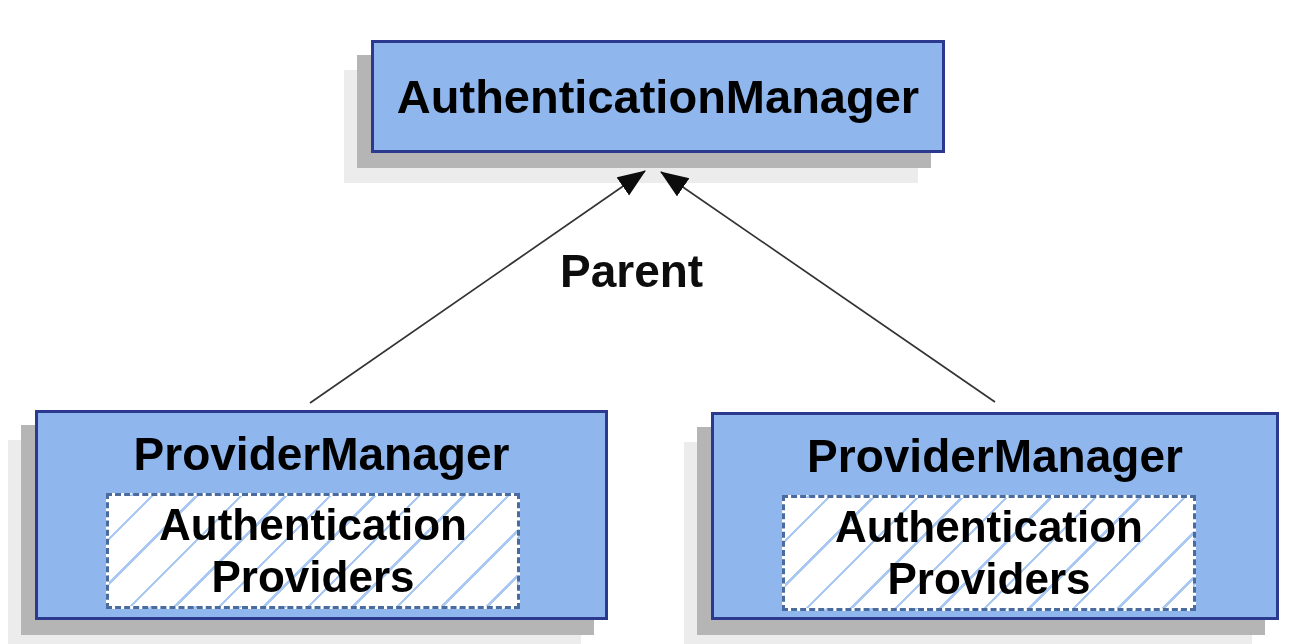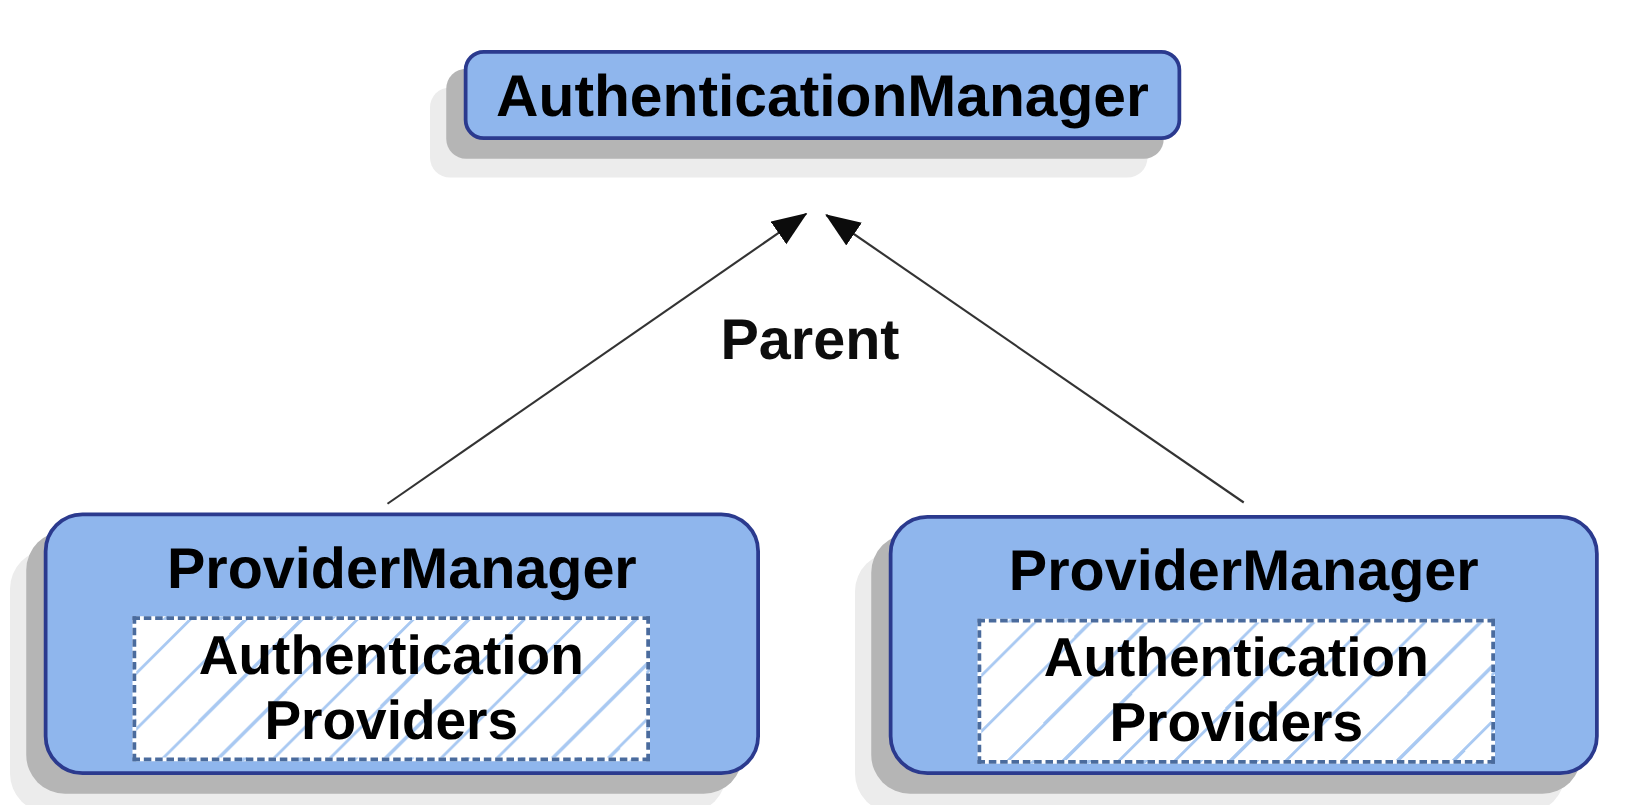--- a/index.html
+++ b/index.html
@@ -28,33 +28,31 @@
     width: 100%;
     text-align: center;
     font-weight: 700;
     color: #000000;
     white-space: nowrap;
   }
   #auth-manager-node {
     left: 371px;
     top: 40px;
     width: 574px;
-    height: 72px;
+    height: 113px;
     display: flex;
     align-items: center;
     justify-content: center;
-    border-radius: 16px;
   }
   #auth-manager-node .node-title {
     font-size: 47px;
   }
   .provider-node {
     width: 573px;
     height: 210px;
-    border-radius: 31px;
   }
   #provider-node-left  { left: 35px;  top: 410px; }
   #provider-node-right { left: 711px; top: 412px; width: 568px; height: 208px; }
   .provider-node .node-title {
     margin-top: 14px;
     font-size: 46px;
   }
   .providers-box {
     position: absolute;
     box-sizing: border-box;
@@ -89,21 +87,21 @@
     top: 0;
     width: 1312px;
     height: 644px;
     pointer-events: none;
   }
   #parent-edge-label {
     position: absolute;
     left: 560px;
     top: 244px;
     width: 176px;
-    text-align: center;
+    text-align: left;
     font-weight: 700;
     font-size: 46px;
     color: #0d0d0d;
     white-space: nowrap;
   }
 </style>
 </head>
 <body>
 
 <div id="canvas">

